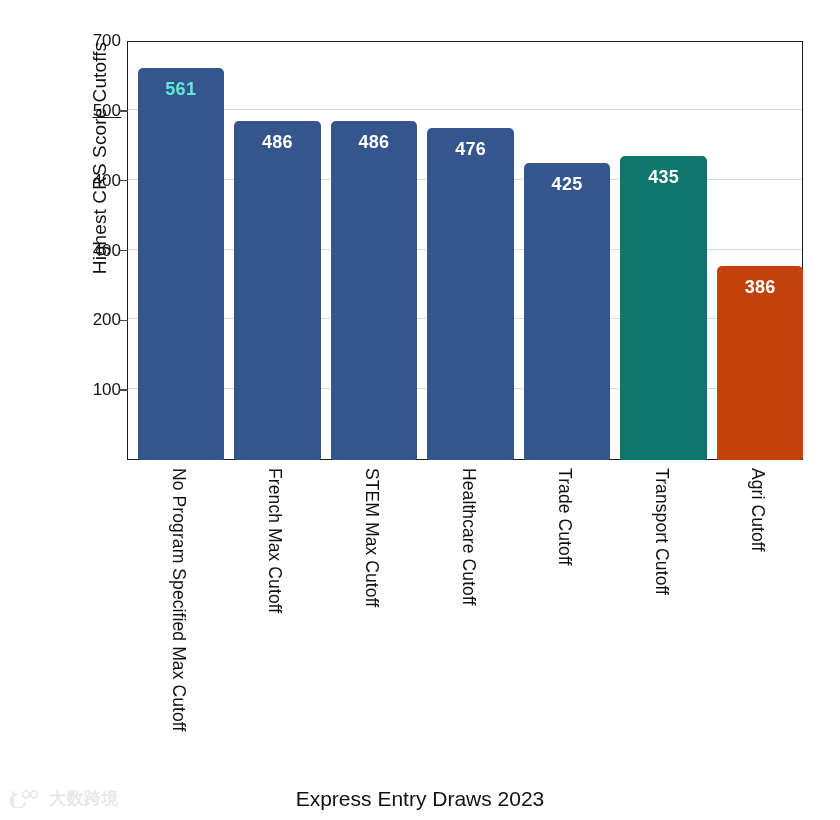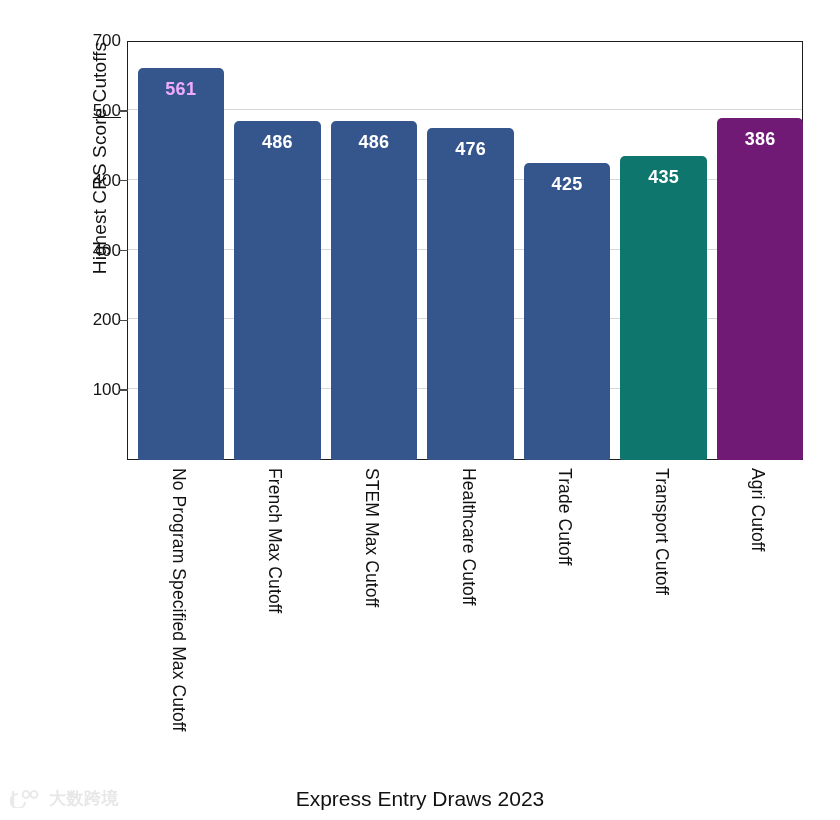--- a/index.html
+++ b/index.html
@@ -185,38 +185,38 @@
   <div class="plot-area">
       <div class="gridline" style="bottom: 69.8333px;"></div>
       <div class="gridline" style="bottom: 139.667px;"></div>
       <div class="gridline" style="bottom: 209.5px;"></div>
       <div class="gridline" style="bottom: 279.333px;"></div>
       <div class="gridline" style="bottom: 349.167px;"></div>
     </div>
 
   <div class="bars-layer">
       <div class="bar" style="left: 10.5px; width: 86.5714px; height: 391.765px; background: rgb(53, 86, 141);">
-        <div class="bar-value" style="color: #f0abfc;">561</div>
+        <div class="bar-value" style="color: #5eead4;">561</div>
       </div>
       <div class="bar" style="left: 107.071px; width: 86.5714px; height: 339.39px; background: rgb(53, 86, 141);">
         <div class="bar-value" style="color: rgb(255, 255, 255);">486</div>
       </div>
       <div class="bar" style="left: 203.643px; width: 86.5714px; height: 339.39px; background: rgb(53, 86, 141);">
         <div class="bar-value" style="color: rgb(255, 255, 255);">486</div>
       </div>
       <div class="bar" style="left: 300.214px; width: 87px; height: 332.407px; background: rgb(53, 86, 141);">
         <div class="bar-value" style="color: rgb(255, 255, 255);">476</div>
       </div>
       <div class="bar" style="left: 396.786px; width: 86.5714px; height: 296.792px; background: rgb(53, 86, 141);">
         <div class="bar-value" style="color: rgb(255, 255, 255);">425</div>
       </div>
       <div class="bar" style="left: 493.357px; width: 86.5714px; height: 303.775px; background: #0f766e;">
         <div class="bar-value" style="color: rgb(255, 255, 255);">435</div>
       </div>
-      <div class="bar" style="left: 589.929px; width: 86.5714px; height: 342px; background: #701a75;">
+      <div class="bar" style="left: 589.929px; width: 86.5714px; height: 194px; background: #c2410c;">
         <div class="bar-value" style="color: rgb(255, 255, 255);">386</div>
       </div>
     </div>
 
   <div class="x-labels-layer">
       <div class="x-label" style="left: 61.7857px;">No Program Specified Max Cutoff</div>
       <div class="x-label" style="left: 158.357px;">French Max Cutoff</div>
       <div class="x-label" style="left: 254.929px;">STEM Max Cutoff</div>
       <div class="x-label" style="left: 351.5px;">Healthcare Cutoff</div>
       <div class="x-label" style="left: 448.071px;">Trade Cutoff</div>

